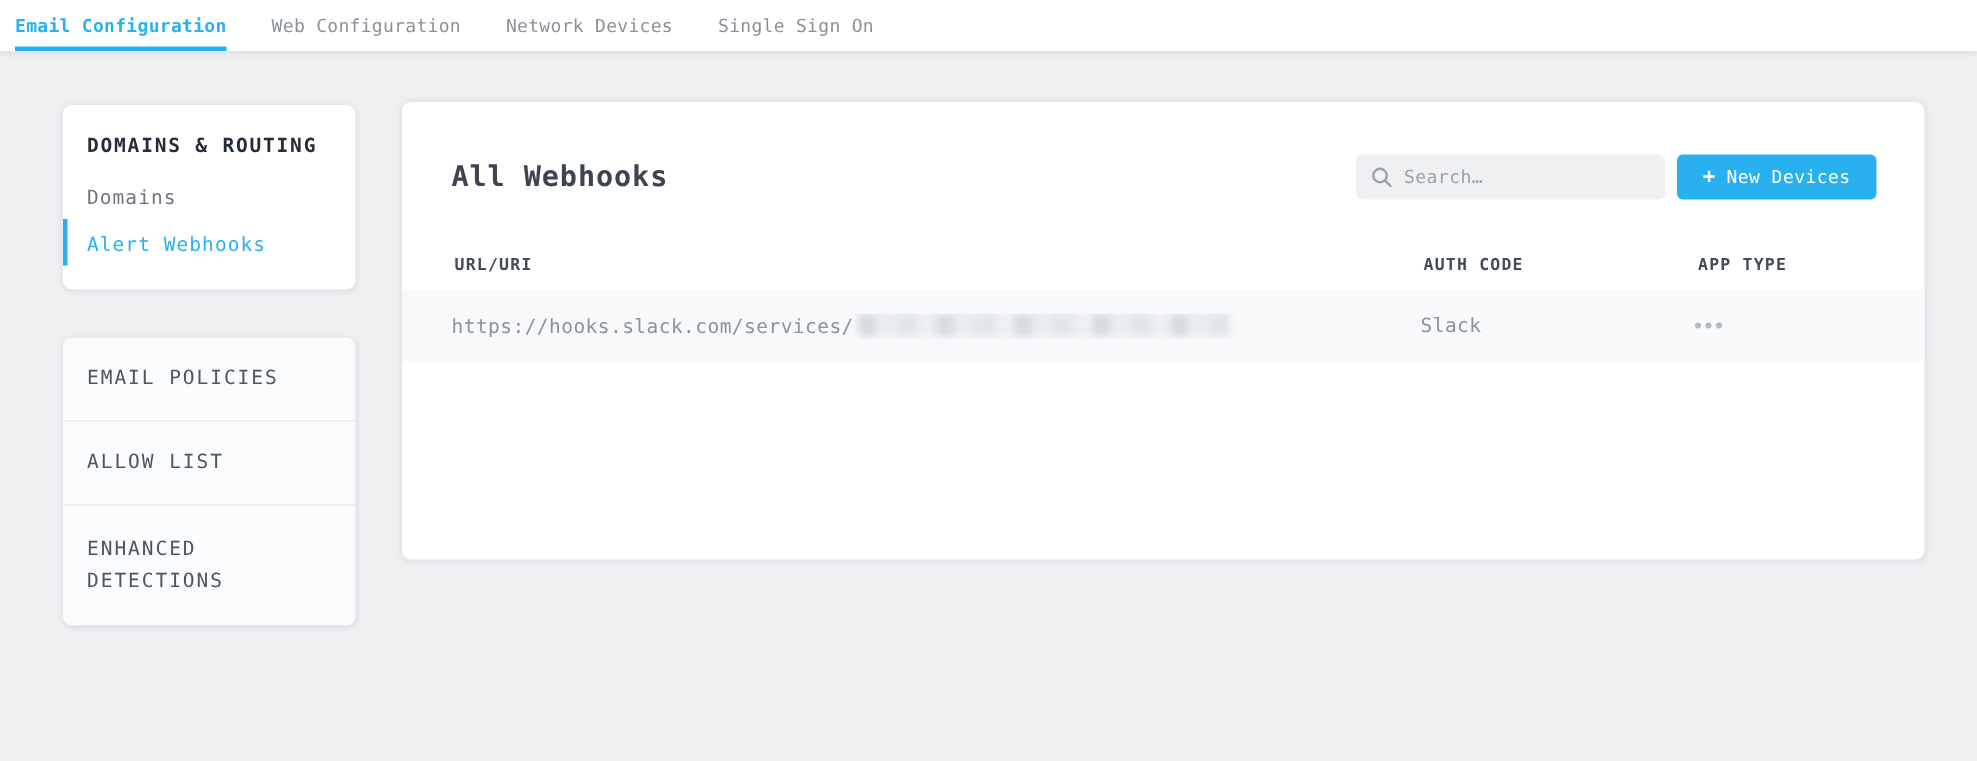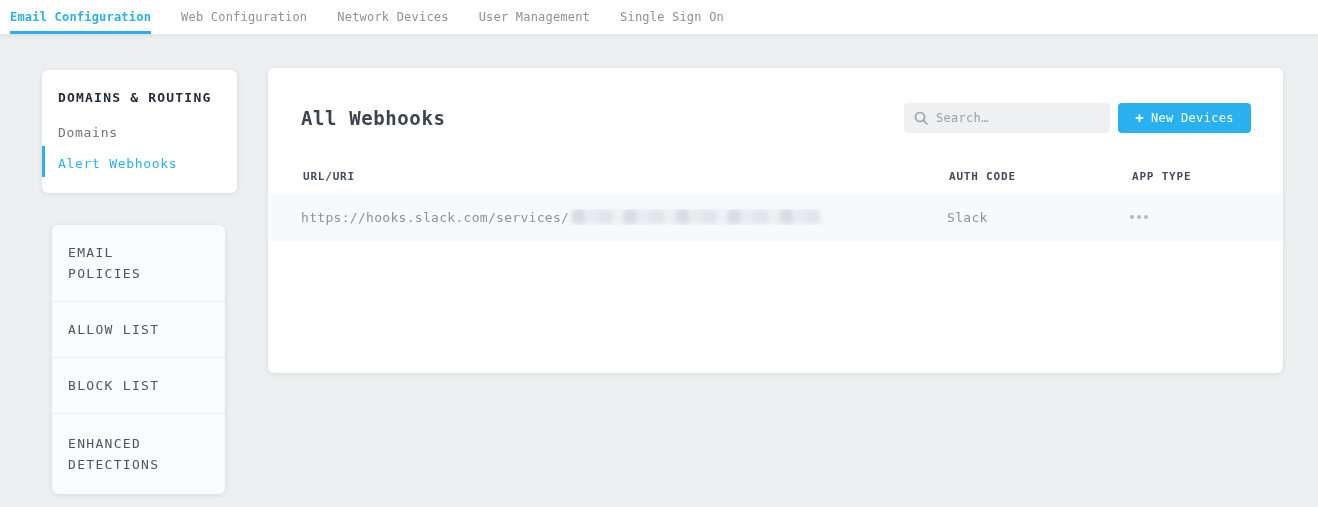--- a/index.html
+++ b/index.html
@@ -53,21 +53,21 @@
     color:#6e757f; cursor:pointer;
   }
   .routing-item:last-child { padding-bottom:22px; }
   .routing-item.active { color:#29b1ef; }
   .routing-item.active::before {
     content:""; position:absolute; left:0; top:0; bottom:8px;
     width:3px; background:#29b1ef;
   }
   .routing-item:last-child.active::before { bottom:16px; top:-2px; }
   .sections-card {
-    position:absolute; left:52px; top:225px; width:173px;
+    position:absolute; left:42px; top:225px; width:195px;
     background:#fafbfc; border-radius:6px;
     box-shadow:0 1px 5px rgba(30,40,60,.10);
     overflow:hidden;
   }
   .section-item {
     padding:17px 39px 17px 16px;
     font-size:13px; letter-spacing:1.3px; line-height:21px;
     color:#4d5562; cursor:pointer;
     border-bottom:1px solid #e9ebee;
   }
@@ -153,34 +153,32 @@
     background:#b3bac4; margin-right:3px;
   }
 </style>
 </head>
 <body>
 
 <nav class="topnav">
   <div class="tab active">Email Configuration</div>
   <div class="tab">Web Configuration</div>
   <div class="tab">Network Devices</div>
-  <div class="tab">User Management</div>
   <div class="tab">Single Sign On</div>
 </nav>
 
 <aside class="card routing-card">
   <div class="routing-title">DOMAINS &amp; ROUTING</div>
   <div class="routing-item">Domains</div>
   <div class="routing-item active">Alert Webhooks</div>
 </aside>
 
 <aside class="sections-card">
   <div class="section-item">EMAIL POLICIES</div>
   <div class="section-item">ALLOW LIST</div>
-  <div class="section-item">BLOCK LIST</div>
   <div class="section-item">ENHANCED DETECTIONS</div>
 </aside>
 
 <main class="main-card">
 
   <div class="card-header">
     <h1 class="page-title">All Webhooks</h1>
 
     <div class="search-box">
       <svg width="14" height="14" viewBox="0 0 14 14">

